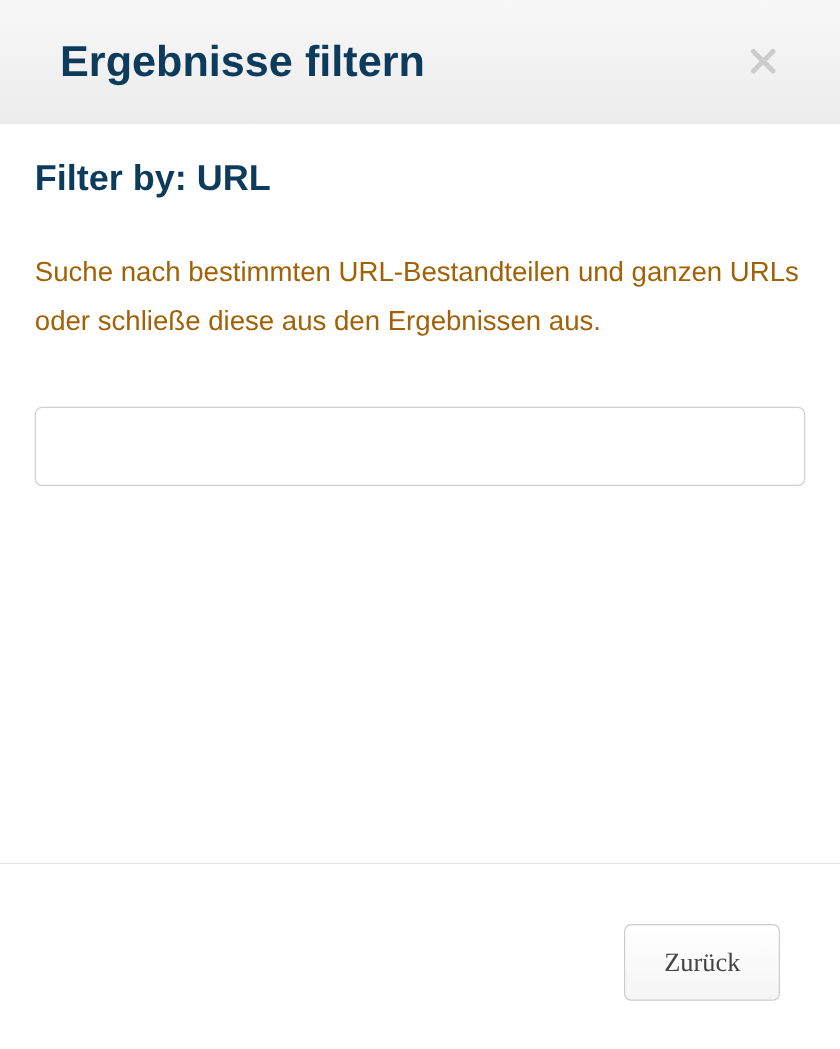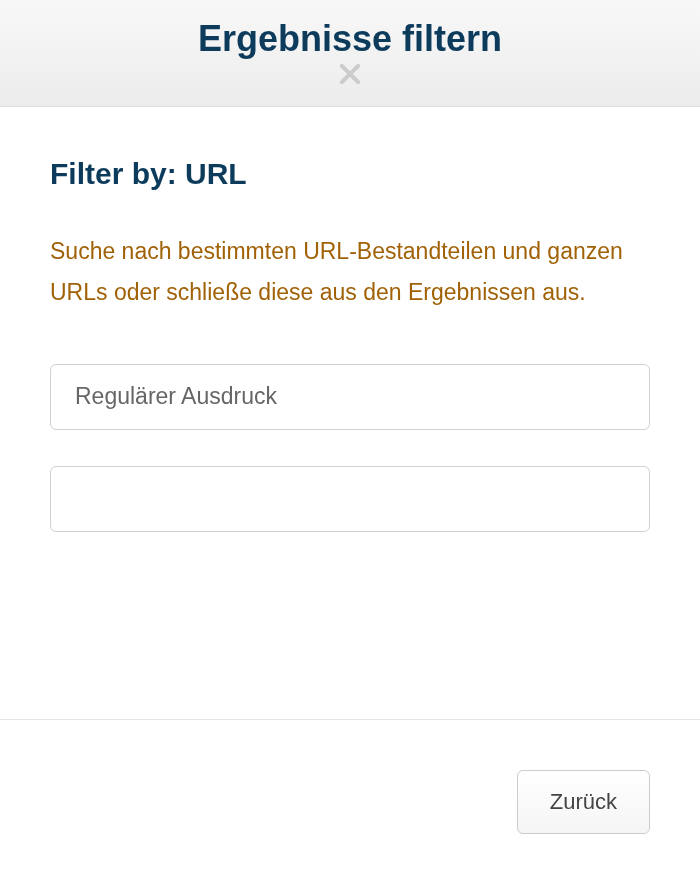--- a/index.html
+++ b/index.html
@@ -12,25 +12,24 @@
       font-family: -apple-system, BlinkMacSystemFont, "Segoe UI", Helvetica, Arial, sans-serif;
       width: 700px;
       height: 874px;
       background: #ffffff;
       overflow: hidden;
     }
     
     .modal-header {
       background: linear-gradient(to bottom, #f8f8f8, #ececec);
       border-bottom: 1px solid #ddd;
-      padding: 18px 50px;
+      padding: 30px 50px;
       display: flex;
       justify-content: space-between;
       align-items: center;
-      flex-direction: column;
     }
     
     .modal-title {
       color: #0d3b5c;
       font-size: 36px;
       font-weight: 600;
     }
     
     .close-btn {
       background: none;
@@ -42,21 +41,21 @@
       justify-content: center;
       color: #ccc;
     }
     
     .close-btn svg {
       width: 28px;
       height: 28px;
     }
     
     .modal-body {
-      padding: 50px;
+      padding: 29px;
     }
     
     .section-title {
       color: #0d3b5c;
       font-size: 30px;
       font-weight: 600;
       margin-bottom: 40px;
     }
     
     .description {
@@ -99,20 +98,21 @@
       font-size: 22px;
       border-radius: 6px;
       cursor: pointer;
       font-weight: 400;
     }
     
     .btn-secondary {
       background: linear-gradient(to bottom, #ffffff, #f5f5f5);
       border: 1px solid #ccc;
       color: #444;
+      font-family: Liberation Serif, serif;
     }
     
     .btn-primary {
       background: linear-gradient(to bottom, #8cc63f, #6bab2c);
       border: 1px solid #5a9620;
       color: #ffffff;
       text-shadow: 0 -1px 0 rgba(0,0,0,0.15);
     }
   </style>
 </head>
@@ -124,19 +124,18 @@
     <svg viewBox="0 0 24 24" fill="none" stroke="currentColor" stroke-width="3.5" stroke-linecap="round">
       <line x1="5" y1="5" x2="19" y2="19"></line>
       <line x1="19" y1="5" x2="5" y2="19"></line>
     </svg>
   </button>
 </div>
 
 <div class="modal-body">
   <h2 class="section-title">Filter by: URL</h2>
   <p class="description">Suche nach bestimmten URL-Bestandteilen und ganzen URLs oder schließe diese aus den Ergebnissen aus.</p>
-  <input type="text" class="input-field" placeholder="Regulärer Ausdruck" style="">
   <input type="text" class="input-field" placeholder="" style="">
 </div>
 
 <div class="modal-footer">
   <button class="btn btn-secondary">Zurück</button>
 </div>
 
 </body></html>

